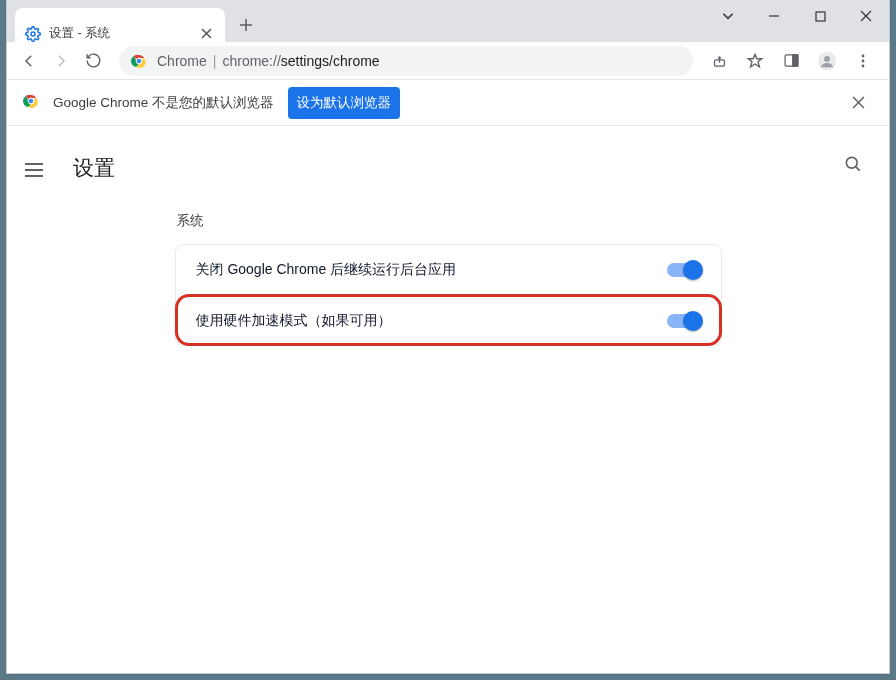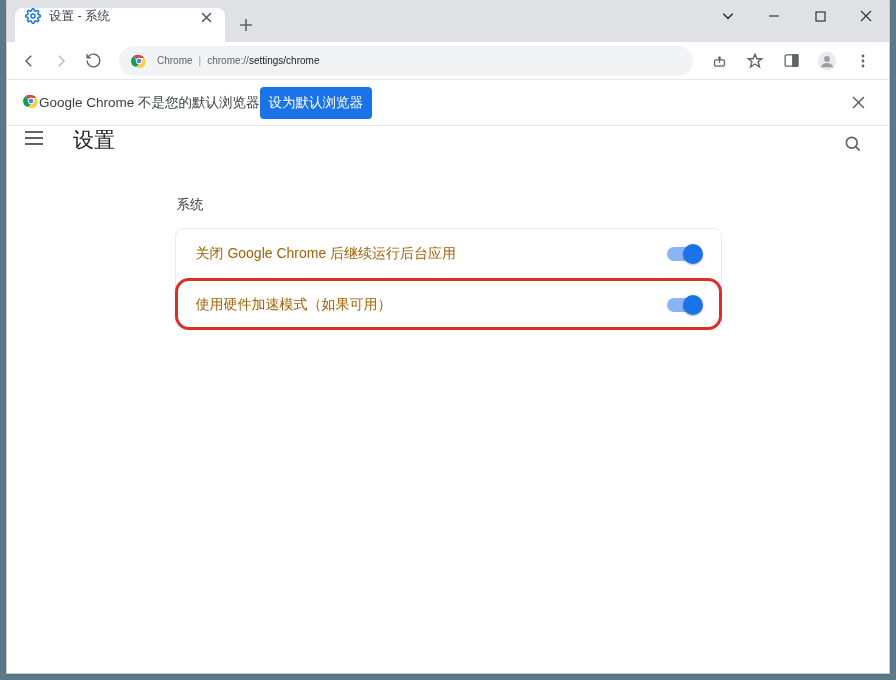--- a/index.html
+++ b/index.html
@@ -23,80 +23,80 @@
     border:1px solid #ccc;
     border-top:none;
     box-shadow:0 1px 2px rgba(0,0,0,.1);
   }
 
   
   .titlebar { height:42px; background:#dfe1e5; display:flex; align-items:flex-end; }
   .tab {
     margin-left:8px; height:34px; background:#fff;
     border-radius:8px 8px 0 0;
-    display:flex; align-items:flex-start;
+    display:flex; align-items:flex-end;
     padding:0 10px; min-width:210px;
     position:relative;
   }
   .tab .favicon { width:16px; height:16px; margin-right:8px; display:flex; align-items:center; justify-content:center; }
   .tab .title { flex:1; font-size:12.5px; color:#3c4043; }
   .tab .close { width:18px; height:18px; display:flex; align-items:center; justify-content:center; color:#5f6368; border-radius:50%; }
   .newtab { width:30px; height:30px; display:flex; align-items:center; justify-content:center; color:#5f6368; border-radius:50%; margin-left:6px; margin-bottom:2px;}
   .winctrls { margin-left:auto; display:flex; height:32px; align-self:flex-start; }
   .winbtn { width:46px; display:flex; align-items:center; justify-content:center; color:#333; font-size:14px; }
   .winbtn svg { display:block; }
 
   
   .toolbar {
     height:38px; background:#fff; display:flex; align-items:center;
     padding:0 8px; gap:4px; border-bottom:1px solid #e6e6e6;
   }
   .navbtn { width:28px; height:28px; display:flex; align-items:center; justify-content:center; color:#5f6368; border-radius:50%; }
   .navbtn.disabled { color:#bdbdbd; }
   .omni {
     flex:1; margin:0 8px; height:30px; border-radius:15px; background:#f1f3f4;
-    display:flex; align-items:center; padding:0 12px; color:#5f6368; font-size:10px;
+    display:flex; align-items:center; padding:0 12px; color:#5f6368; font-size:14px;
   }
   .omni .gicon { margin-right:10px; display:flex; }
   .omni .sep { color:#9aa0a6; margin:0 6px; }
   .omni .scheme { color:#5f6368; }
   .omni .path { color:#202124; }
   .rightbtns { display:flex; align-items:center; gap:8px; padding-right:4px; }
   .ricon { width:28px; height:28px; display:flex; align-items:center; justify-content:center; color:#5f6368; border-radius:50%; }
 
   
   .infobar {
     height:46px; border-bottom:1px solid #e6e6e6;
-    display:flex; align-items:center; padding:0 16px; 
+    display:flex; align-items:center; padding:0 16px; gap:14px;
   }
   .infobar .msg { font-size:13.5px; color:#3c4043; }
   .setbtn {
     background:#1a73e8; color:#fff; border:none; height:32px;
     padding:0 9px; border-radius:4px; font-size:13.5px; cursor:pointer;
   }
   .infobar .closebtn { margin-left:auto; width:30px; height:30px; display:flex; align-items:center; justify-content:center; color:#5f6368; }
 
   
-  .shdr { height:56px; display:flex; align-items:flex-start; padding:0 18px; }
+  .shdr { height:56px; display:flex; align-items:flex-end; padding:0 18px; }
   .menu { width:24px; height:24px; display:flex; flex-direction:column; justify-content:center; gap:4px; margin-right:24px;}
   .menu span { height:2px; background:#5f6368; width:18px; }
   .shdr h1 { font-size:21px; font-weight:400; margin:0; color:#202124; flex:1;}
   .searchbtn { width:36px; height:36px; display:flex; align-items:center; justify-content:center; color:#5f6368;}
 
   
   .content { flex:1; overflow:auto; padding-top:14px;}
-  .section { width:547px; margin:0 auto; }
+  .section { width:547px; margin:16px auto; }
   .section h2 { font-size:13.5px; font-weight:500; color:#3c4043; padding:0 2px 14px 2px; margin:0;}
   .card {
     border:1px solid #e8eaed; border-radius:8px; background:#fff;
     box-shadow:0 0 0 rgba(0,0,0,0);
   }
   .row {
     display:flex; align-items:center; min-height:50px;
-    padding:0 20px; font-size:14px; color:#a16207;
+    padding:0 20px; font-size:14px; color:#0f172a;
     border-top:1px solid #eee;
   }
   .row:first-child{ border-top:none;}
   .row .label { flex:1;}
   .toggle { width:34px; height:14px; border-radius:7px; background:#8ab4f8; position:relative; }
   .toggle .knob { position:absolute; right:-2px; top:-3px; width:20px; height:20px; border-radius:50%; background:#1a73e8; box-shadow:0 1px 2px rgba(0,0,0,.3);}
   .extlink { width:20px; height:20px; display:flex; align-items:center; justify-content:center; color:#5f6368;}
 
   .highlight { outline:3px solid #d93025; outline-offset:-2px;border-radius:13px; }
 

